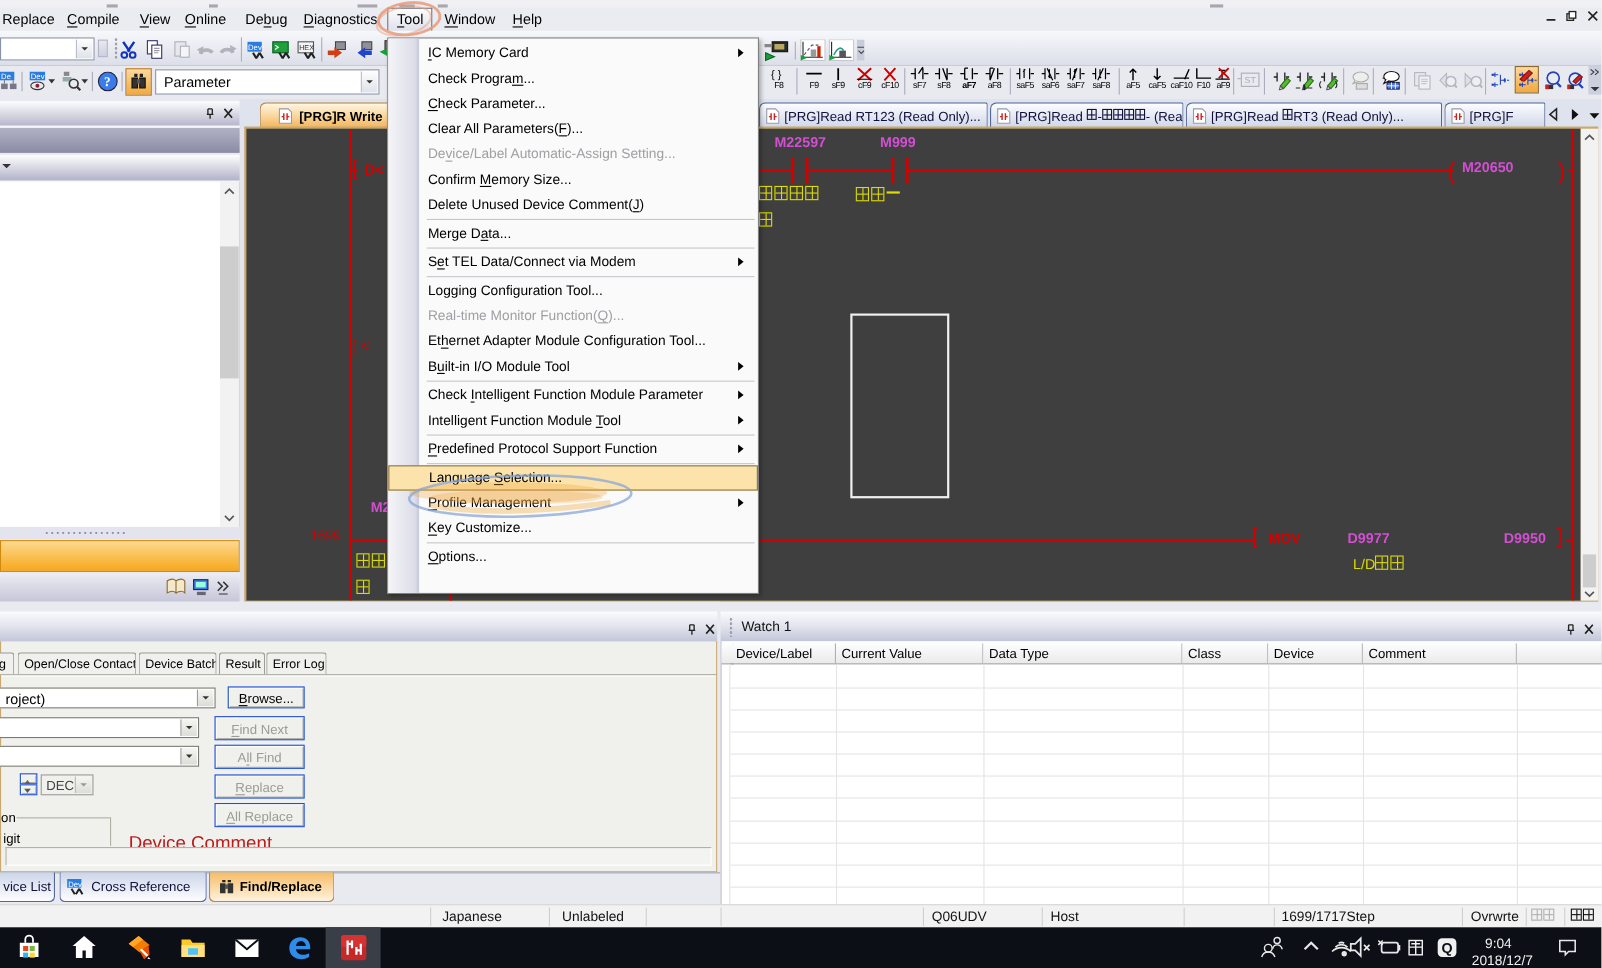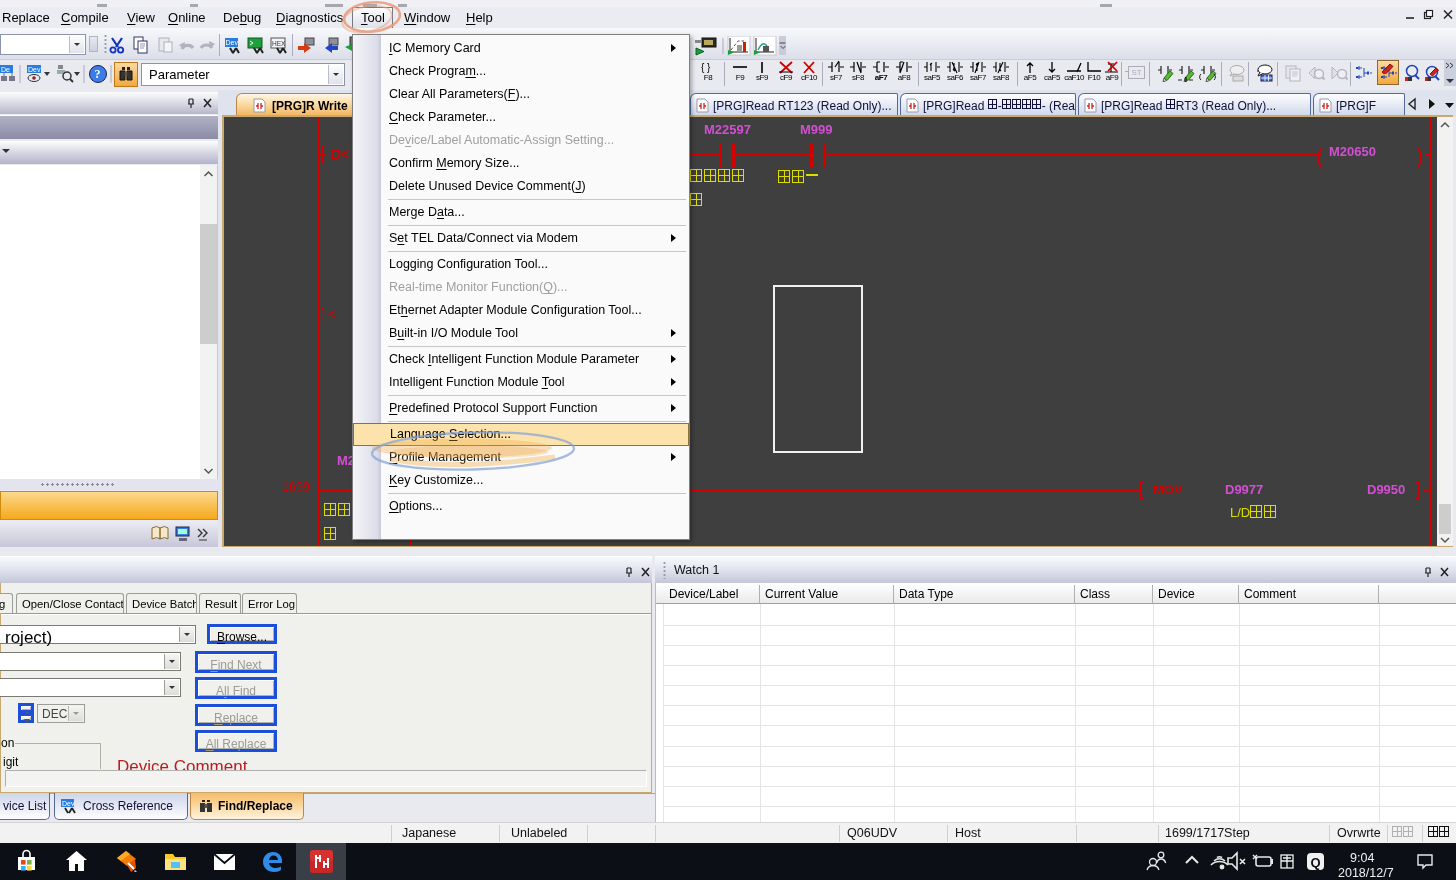--- a/index.html
+++ b/index.html
@@ -34,21 +34,21 @@
 .kjs{display:inline-block;width:9px;height:10px;border:1px solid currentColor;background:
  linear-gradient(currentColor,currentColor) 50% 50%/100% 1px no-repeat,
  linear-gradient(currentColor,currentColor) 50% 50%/1px 100% no-repeat;vertical-align:top;margin-right:1px;}
 .sb{position:absolute;background:#f2f2f2;}
 .tri-u{width:0;height:0;border:4px solid transparent;border-bottom:5px solid #606060;position:absolute;left:3px;top:3px;}
 .tri-d{width:0;height:0;border:4px solid transparent;border-top:5px solid #555;position:absolute;left:3px;top:5px;}
 .thumb{position:absolute;background:#cdcdcd;}
 .phead{position:absolute;height:27px;background:linear-gradient(#f8f9fc 0%,#e3e5ef 45%,#c3c6d8 100%);border-top:1px solid #fff;}
 #frpanel{left:0;top:583px;width:652px;height:210px;background:#f0f0ed;border-left:1px solid #c9a96e;border-right:1px solid #c9a96e;border-bottom:1px solid #c9a96e;}
 .ctab{position:absolute;top:10px;height:20px;border:1px solid #9c9c98;border-bottom:none;border-radius:3px 3px 0 0;background:#f0f0ed;font-size:11.3px;color:#000;padding:4px 0 0 5px;white-space:nowrap;overflow:hidden;}
-.btn{position:absolute;background:#f0f0ed;border:3px solid #1d4ed8;box-shadow:inset 1px 1px 0 #fff,inset -1px -1px 0 #b0b0ac;font-size:12px;text-align:center;color:#000;}
+.btn{position:absolute;background:#f0f0ed;border:1px solid #1d4ed8;box-shadow:inset 1px 1px 0 #fff,inset -1px -1px 0 #b0b0ac;font-size:12px;text-align:center;color:#000;}
 .btn.gray{color:#9c9c94;}
 #btabs{left:0;top:793px;width:655px;height:29px;background:#e9eaf0;}
 .btab{position:absolute;top:0;height:27px;border:1px solid #54699b;border-top:none;border-radius:0 0 5px 5px;background:linear-gradient(#ccd5e9,#fdfdfe);font-size:12px;color:#10103a;padding:6px 8px 0 8px;white-space:nowrap;}
 #watch{left:655px;top:583px;width:801px;height:239px;background:#fff;border-left:1px solid #b8bcc8;}
 .wh{position:absolute;top:2px;height:19px;background:linear-gradient(#fdfdfd,#eaeaea);border-right:1px solid #b0b0b0;border-bottom:1px solid #a0a0a0;font-size:12px;color:#000;padding:2px 0 0 5px;}
 .gv{position:absolute;width:1px;background:#e4e4e4;}
 .gh{position:absolute;height:1px;background:#e4e4e4;}
 #status{left:0;top:822px;width:1456px;height:21px;background:#f2f2f2;border-top:1px solid #d5d5d5;font-size:12.5px;color:#111;}
 .st{position:absolute;top:3px;white-space:nowrap;}
 .stsep{position:absolute;top:2px;height:17px;width:1px;background:#cfcfcf;}
@@ -568,21 +568,21 @@
 <div class="combo" style="left:-2px;top:69px;width:182px;height:19px;border-color:#7a7a72;">
         <div class="da" style="background:linear-gradient(#f5f5f3,#dcdcd8);border-left-color:#9c9c98;">
           <div class="dar" style="top:6px;"></div>
         </div>
       </div>
 <div class="combo" style="left:-2px;top:95px;width:182px;height:19px;border-color:#7a7a72;">
         <div class="da" style="background:linear-gradient(#f5f5f3,#dcdcd8);border-left-color:#9c9c98;">
           <div class="dar" style="top:6px;"></div>
         </div>
       </div>
-<div class="abs" style="left:4px;top:45px;font-size:17px;">roject)</div>
+<div class="abs" style="left:4px;top:45px;font-size:13px;">roject)</div>
 <div class="btn" style="left:206px;top:41px;width:70px;height:20px;padding-top:3px;"><u>B</u>rowse...</div>
 <div class="btn gray" style="left:194px;top:68px;width:82px;height:22px;padding-top:4px;"><u>F</u>ind Next</div>
 <div class="btn gray" style="left:194px;top:94px;width:82px;height:22px;padding-top:4px;">A<u>l</u>l Find</div>
 <div class="btn gray" style="left:194px;top:121px;width:82px;height:22px;padding-top:4px;"><u>R</u>eplace</div>
 <div class="btn gray" style="left:194px;top:147px;width:82px;height:22px;padding-top:4px;"><u>A</u>ll Replace</div>
 <div class="btn" style="left:17px;top:120px;width:16px;height:10px;">
         <div class="tri-u" style="left:3px;top:2px;border-width:3px;border-bottom-width:4px;"></div>
       </div>
 <div class="btn" style="left:17px;top:130px;width:16px;height:10px;">
         <div class="tri-d" style="left:3px;top:3px;border-width:3px;border-top-width:4px;"></div>
@@ -735,22 +735,22 @@
           <text x="192" y="28" font-size="12.5">2018/12/7</text>
         </g>
 <path d="M272 6h14v10h-6l-3 3v-3h-5z" fill="none" stroke="#e8e8e8" stroke-width="1.4"></path>
 </svg>
 </div>
 <div class="abs" id="menu">
       <div id="menugut"></div>
 <div style="position:absolute;left:0;top:2px;width:336px;">
 <div class="mit" style="height:23px;padding-top:4px;"><u>I</u>C Memory Card<span class="ar"></span></div>
 <div class="mit" style="height:23px;padding-top:4px;">Check Progra<u>m</u>...</div>
+<div class="mit" style="height:23px;padding-top:4px;"><u>C</u>heck Parameter...</div>
 <div class="mit" style="height:23px;padding-top:4px;">Clear All Parameters(<u>F</u>)...</div>
-<div class="mit" style="height:23px;padding-top:4px;"><u>C</u>heck Parameter...</div>
 <div class="mit g" style="height:23px;padding-top:4px;">De<u>v</u>ice/Label Automatic-Assign Setting...</div>
 <div class="mit" style="height:23px;padding-top:4px;">Confirm <u>M</u>emory Size...</div>
 <div class="mit" style="height:23px;padding-top:4px;">Delete Unused Device Comment(<u>J</u>)</div>
 <div class="msep">
           <i></i>
         </div>
 <div class="mit" style="height:23px;padding-top:4px;">Merge D<u>a</u>ta...</div>
 <div class="msep">
           <i></i>
         </div>

